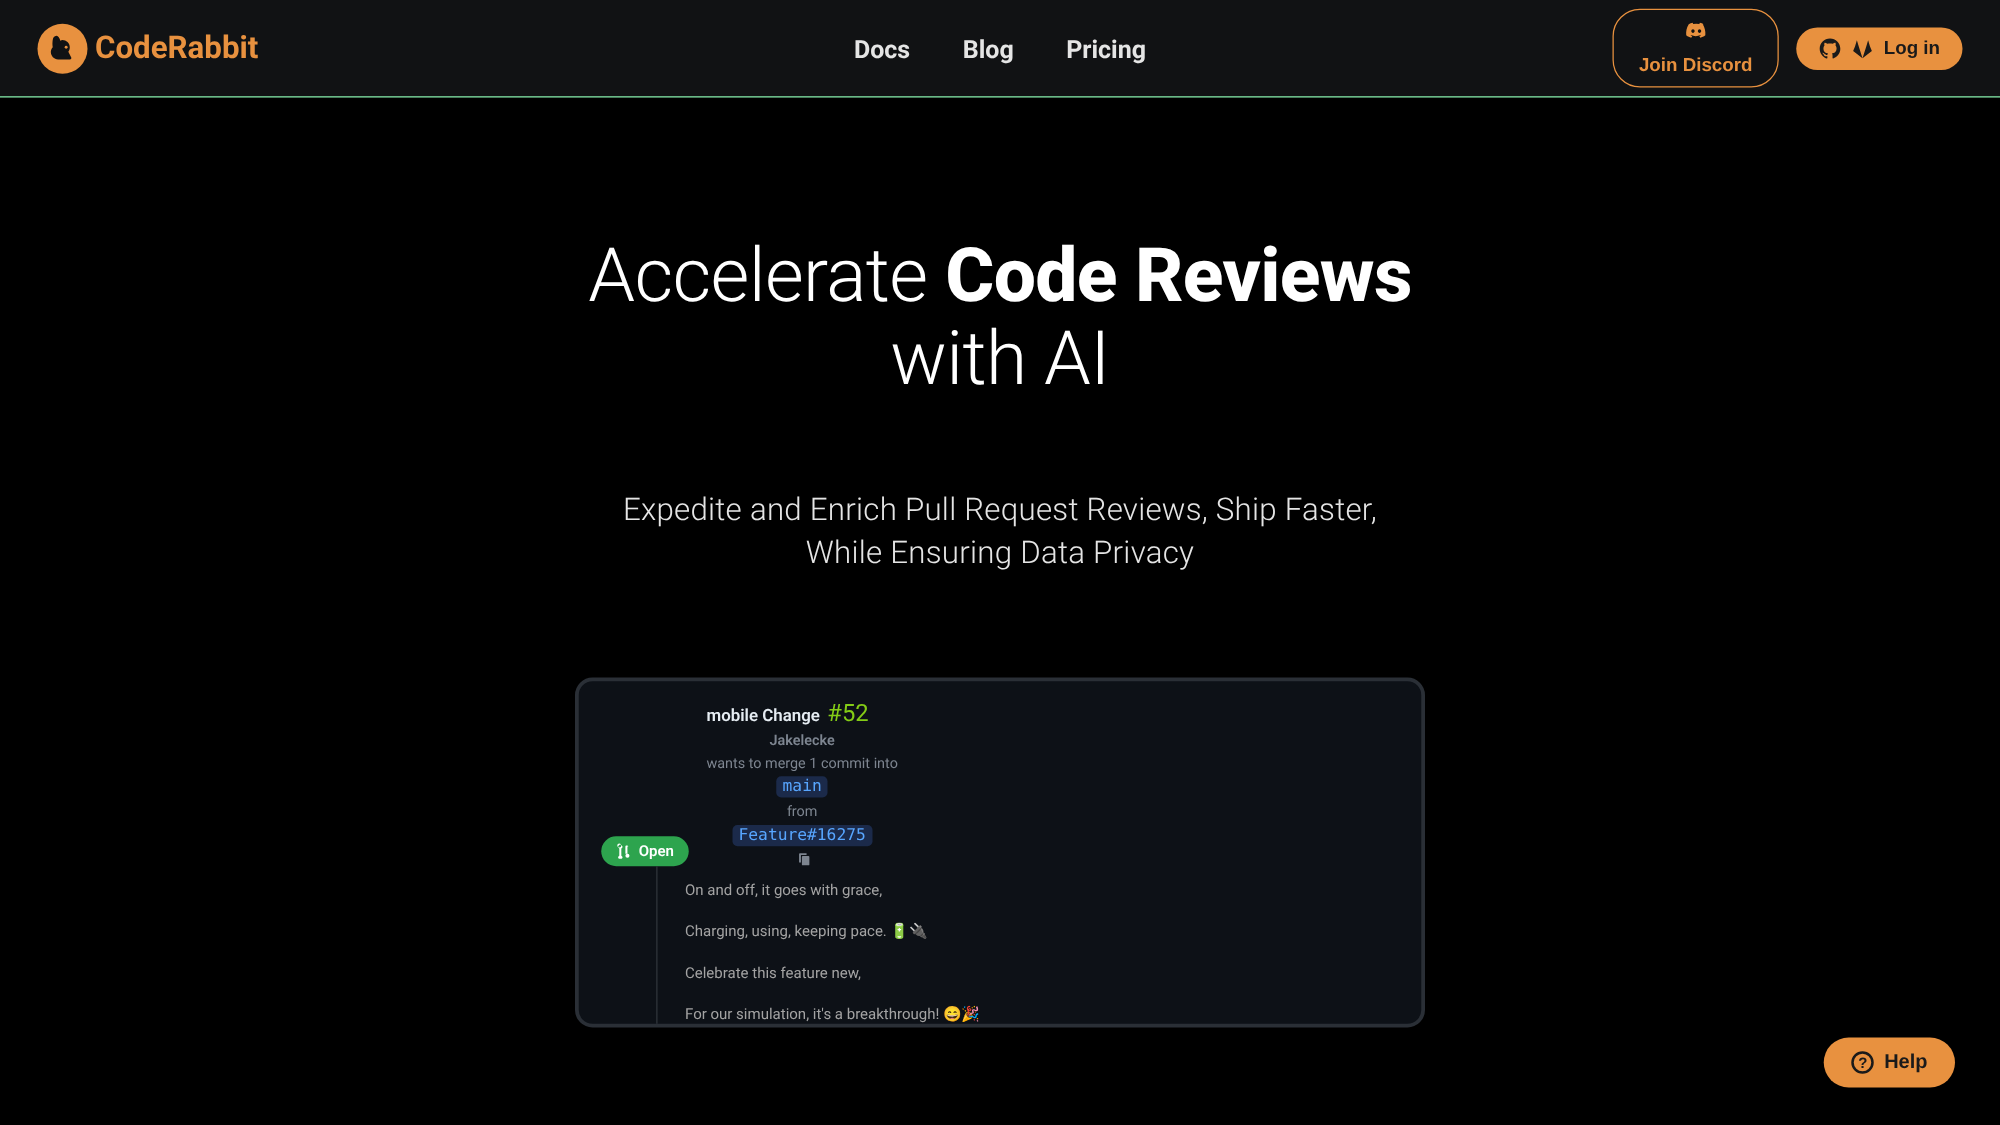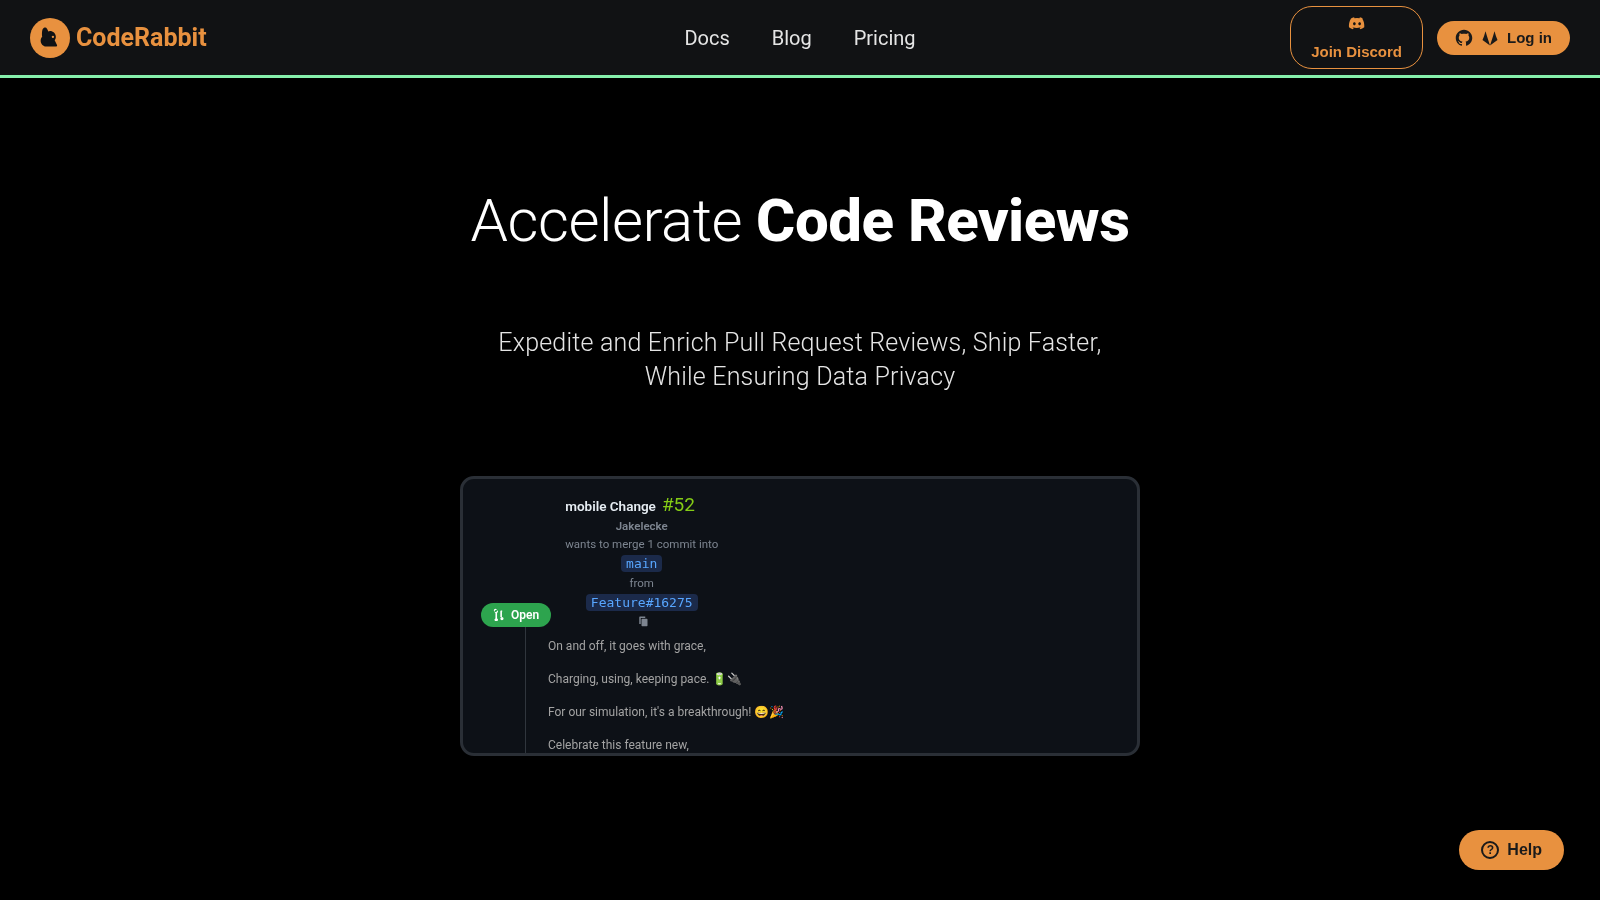--- a/index.html
+++ b/index.html
@@ -14,21 +14,21 @@
 }
 
 
 .header {
   height: 78px;
   background: #111214;
   display: flex;
   align-items: center;
   justify-content: space-between;
   padding: 0 30px;
-  border-bottom: 3px solid #86efac;
+  border-bottom: 1px solid #86efac;
 }
 .logo-group {
   display: flex;
   align-items: center;
   gap: 6px;
 }
 .logo-circle {
   width: 40px;
   height: 40px;
   background: #e8913f;
@@ -46,21 +46,21 @@
   display: flex;
   gap: 42px;
   position: absolute;
   left: 50%;
   transform: translateX(-50%);
 }
 .nav a {
   color: #e5e5e5;
   text-decoration: none;
   font-size: 20px;
-  font-weight: 400;
+  font-weight: 700;
 }
 .header-right {
   display: flex;
   align-items: center;
   gap: 14px;
 }
 .btn-discord {
   display: flex;
   align-items: center;
   gap: 10px;
@@ -346,20 +346,21 @@
         <path d="M12 22l4-12.5L12 22zm0 0L8 9.5 12 22zm0 0l10-7.5-2-5-4 0L12 22zm0 0L2 14.5l2-5 4 0L12 22z M8 9.5L6 3l-2 6.5h4zm8 0L18 3l2 6.5h-4z"></path>
       </svg>
       <span>Log in</span>
     </button>
   </div>
 </div>
 
 <div class="hero">
   <h1 class="hero-title">
     <span>Accelerate </span><span class="bold">Code Reviews</span><br>
+    <span>with AI</span>
   </h1>
   <p class="hero-sub">
     <span>Expedite and Enrich Pull Request Reviews, Ship Faster,</span><br>
     <span>While Ensuring Data Privacy</span>
   </p>
 
   <div class="pr-card">
     <div class="pr-header">
       <div class="pr-open-badge">
         <svg width="13" height="13" viewBox="0 0 16 16" fill="#fff">
@@ -381,22 +382,22 @@
           <svg class="copy-icon" viewBox="0 0 16 16">
               <path d="M4 2h7v2H5v8H3V3a1 1 0 0 1 1-1zm3 3h6a1 1 0 0 1 1 1v8a1 1 0 0 1-1 1H7a1 1 0 0 1-1-1V6a1 1 0 0 1 1-1z"></path>
             </svg>
         </div>
       </div>
     </div>
 
     <div class="pr-body">
       <div class="pr-comment-line">On and off, it goes with grace,</div>
       <div class="pr-comment-line">Charging, using, keeping pace. 🔋🔌</div>
+      <div class="pr-comment-line">Celebrate this feature new,</div>
       <div class="pr-comment-line">For our simulation, it's a breakthrough! 😄🎉</div>
-      <div class="pr-comment-line">Celebrate this feature new,</div>
       <div class="emoji-reaction">☺</div>
 
       <div class="commit-row">
         <div class="commit-node"></div>
         <div class="commit-left">
           <div class="avatar-tiny"></div>
           <span>Create mobile.go</span>
         </div>
         <div class="commit-right">
           <span class="verified">Verified</span>

